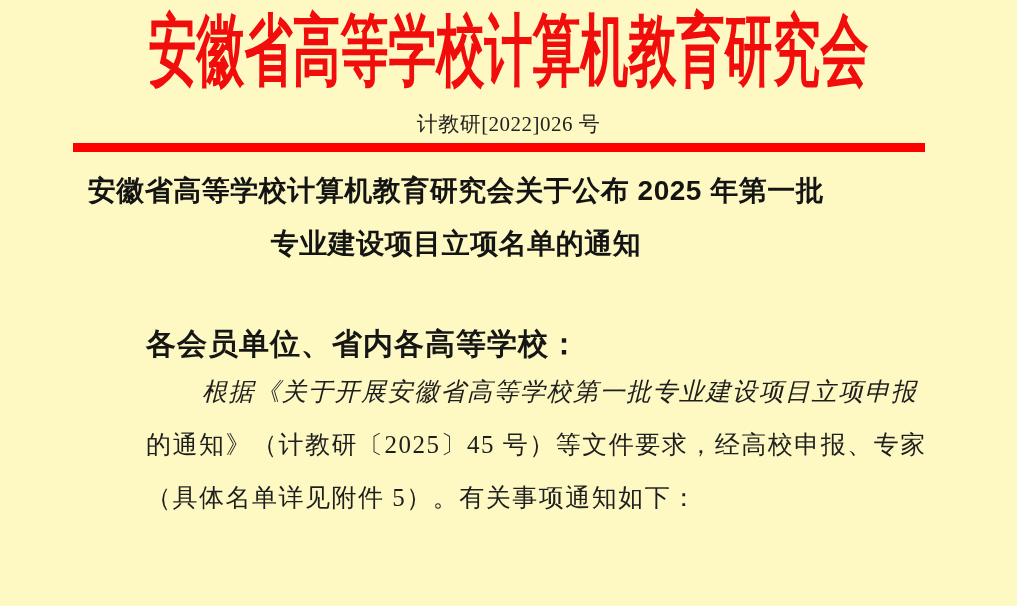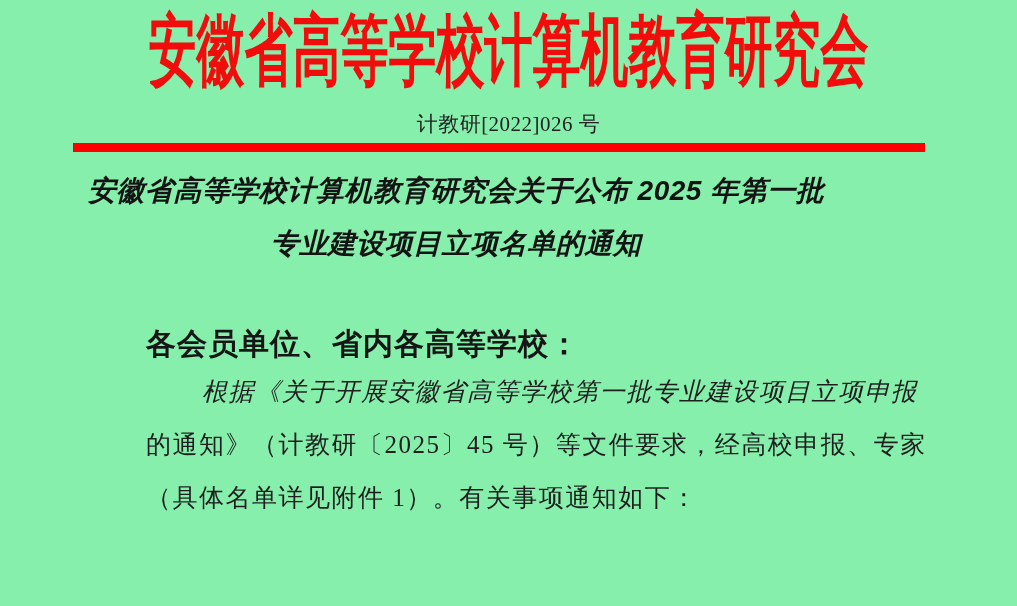--- a/index.html
+++ b/index.html
@@ -4,21 +4,21 @@
 <style>
   * { box-sizing: border-box; }
   html, body {
     margin: 0; padding: 0;
     width: 1017px; height: 606px;
     background: #ffffff;
     overflow: hidden;
     font-family: "Liberation Serif", serif;
     color: #1b1b1b;
   }
-  .page { position: relative; width: 1017px; height: 606px; background: #86efac; }
+  .page { position: relative; width: 1017px; height: 606px; background: #fef9c3; }
 
   
   .org-name-wrap {
     position: absolute; top: 2px; left: 0; width: 1017px; height: 98px;
     display: flex; align-items: center; justify-content: center;
   }
   .org-name {
     font-size: 48px; font-weight: bold; color: #f20d0d;
     letter-spacing: 0px; white-space: nowrap;
     transform: scaleY(1.62); transform-origin: center center;
@@ -37,21 +37,21 @@
     position: absolute; top: 143px; left: 73px;
     width: 852px; height: 9px; background: #fe0000;
   }
 
   
   .notice-title {
     position: absolute; top: 164px; left: 0; width: 912px;
     text-align: center;
     font-family: "Liberation Sans", sans-serif;
     font-weight: bold; font-size: 28px; line-height: 53px;
-    color: #141414; letter-spacing: 0.5px; font-style: italic;
+    color: #141414; letter-spacing: 0.5px;
   }
 
   
   .salutation {
     position: absolute; top: 324px; left: 146px;
     font-size: 30px; font-weight: bold; letter-spacing: 1px;
     color: #161616; white-space: nowrap;
   }
 
   
@@ -79,16 +79,16 @@
   <div class="notice-title">
     <div>安徽省高等学校计算机教育研究会关于公布 2025 年第一批</div>
     <div>专业建设项目立项名单的通知</div>
   </div>
 
   <div class="salutation">各会员单位、省内各高等学校：</div>
 
   <div class="body-paragraph">
     <div class="body-line indent">根据《关于开展安徽省高等学校第一批专业建设项目立项申报</div>
     <div class="body-line">的通知》（计教研〔2025〕45 号）等文件要求，经高校申报、专家</div>
-    <div class="body-line">（具体名单详见附件 1）。有关事项通知如下：</div>
+    <div class="body-line">（具体名单详见附件 5）。有关事项通知如下：</div>
   </div>
 
 </div>
 
 </body></html>

